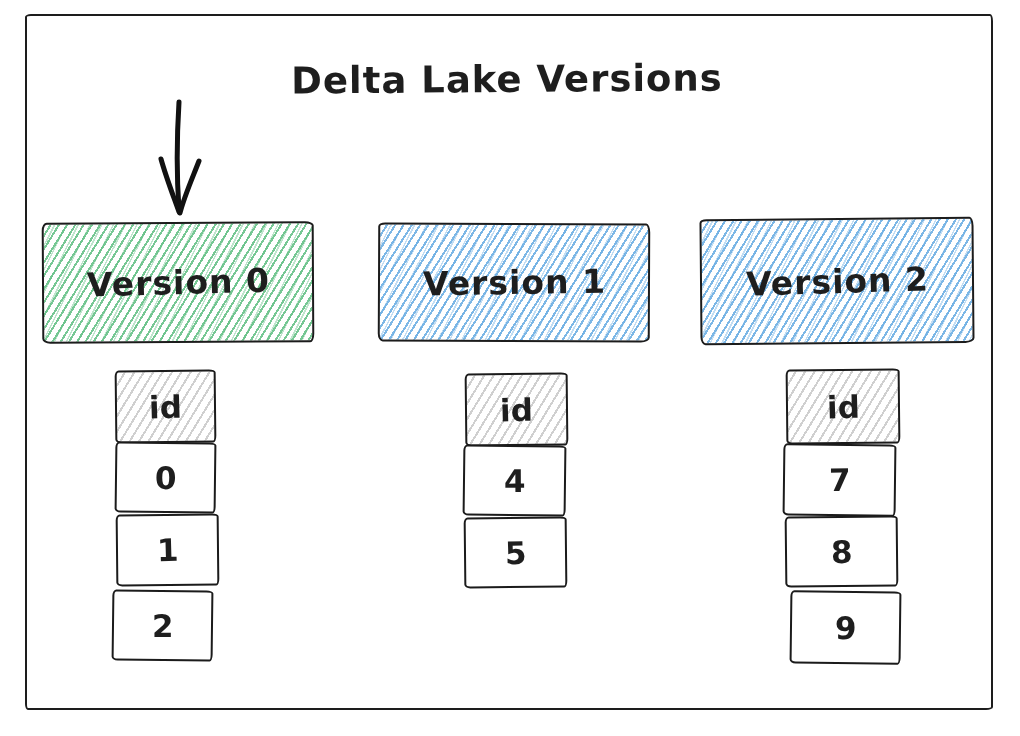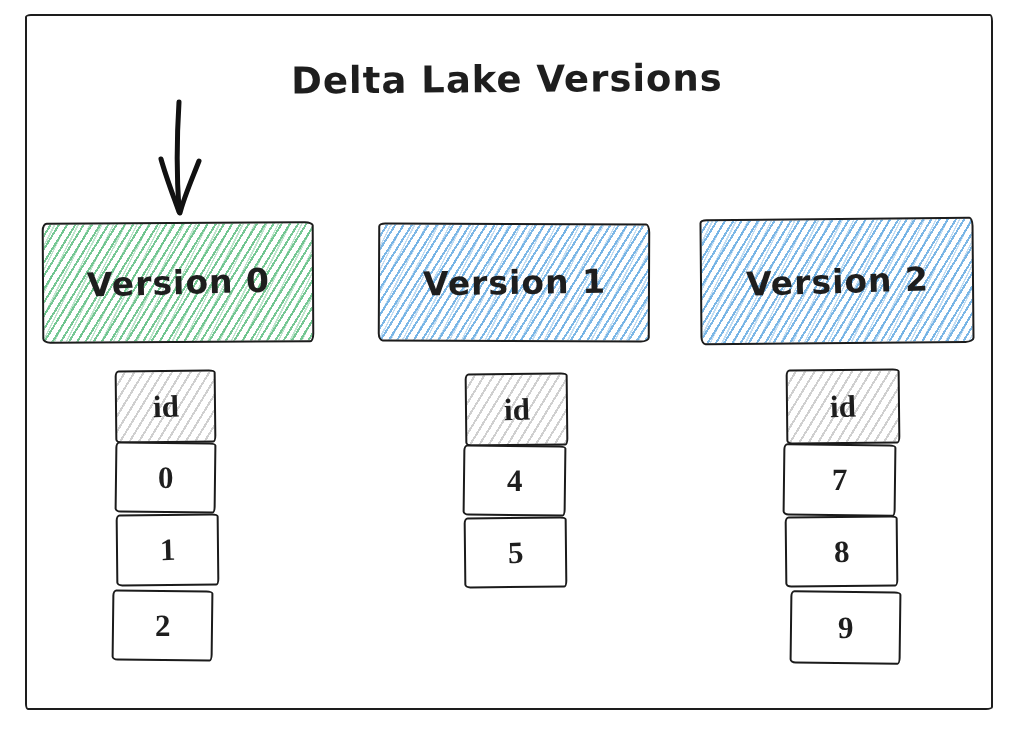--- a/index.html
+++ b/index.html
@@ -39,21 +39,21 @@
   }
   .vbox.blue{
     border-radius:7px 4px 9px 5px / 4px 9px 5px 8px;
     background-image:
       repeating-linear-gradient(122deg, transparent 0 5px, rgba(102,171,226,0.85) 5px 7px),
       repeating-linear-gradient(117deg, transparent 0 9px, rgba(102,171,226,0.40) 9px 10.5px);
   }
   .vbox.v1{transform:rotate(0.25deg);}
   .vbox.v2{transform:rotate(-0.5deg);}
   
-  .idtable{position:absolute;font-family:Liberation Serif, serif;}
+  .idtable{position:absolute;}
   .cell{
     position:absolute;
     border:2.6px solid #1b1b1b;
     background:#ffffff;
     display:flex;align-items:center;justify-content:center;
     font-size:31px;font-weight:600;
     border-radius:4px 7px 3px 6px / 6px 3px 7px 4px;
   }
   .cell:nth-child(odd){transform:rotate(-0.6deg);}
   .cell:nth-child(even){transform:rotate(0.7deg);}

